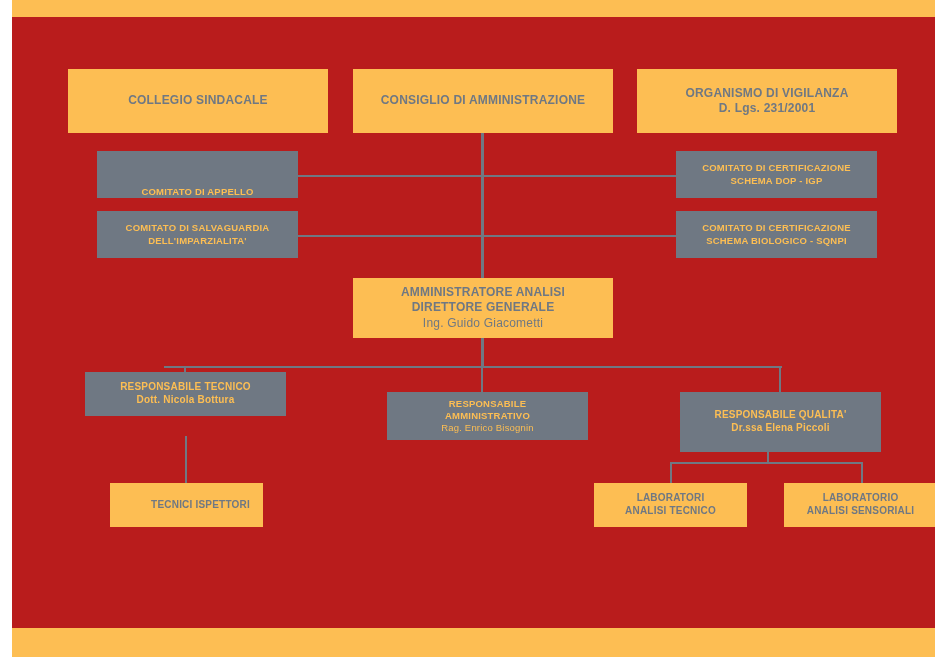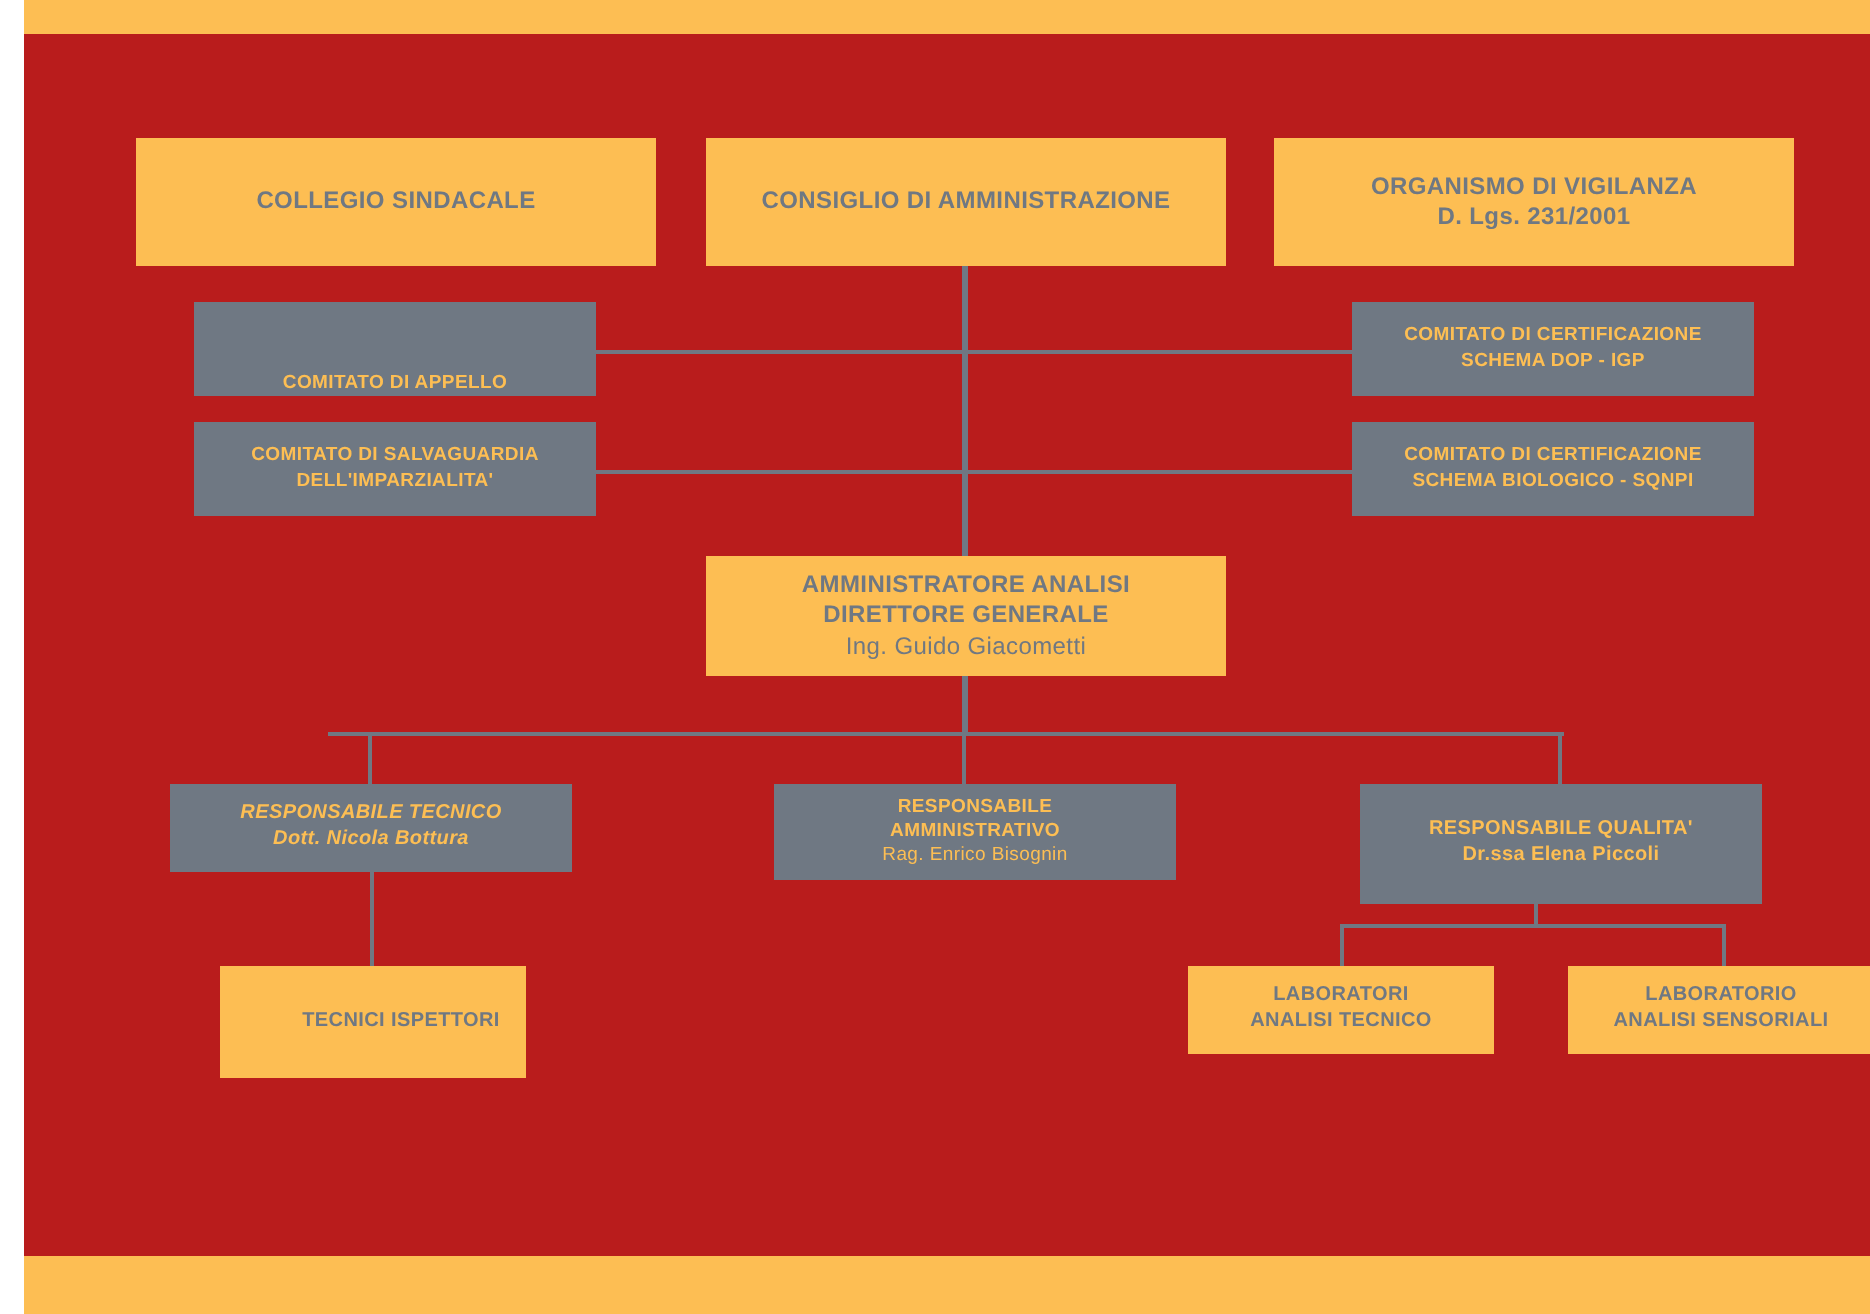--- a/index.html
+++ b/index.html
@@ -127,37 +127,37 @@
     <span class="l1">COMITATO DI CERTIFICAZIONE</span>
     <span class="l2">SCHEMA BIOLOGICO - SQNPI</span>
   </div>
 
   <div class="node orange" style="left:341px; top:278px; width:260px; height:60px; font-size:12px;">
     <span class="l1">AMMINISTRATORE ANALISI</span>
     <span class="l2">DIRETTORE GENERALE</span>
     <span class="l3">Ing. Guido Giacometti</span>
   </div>
 
-  <div class="node gray" style="left:73px; top:392px; width:201px; height:44px; font-size:10px;font-style:italic;">
+  <div class="node gray" style="left:73px; top:372px; width:201px; height:44px; font-size:10px;">
     <span class="l1">RESPONSABILE TECNICO</span>
     <span class="l2">Dott. Nicola Bottura</span>
   </div>
 
   <div class="node gray" style="left:375px; top:392px; width:201px; height:48px; font-size:9.5px;">
     <span class="l1">RESPONSABILE</span>
     <span class="l2">AMMINISTRATIVO</span>
     <span class="l3">Rag. Enrico Bisognin</span>
   </div>
 
   <div class="node gray" style="left:668px; top:392px; width:201px; height:60px; font-size:10px;">
     <span class="l1">RESPONSABILE QUALITA'</span>
     <span class="l2">Dr.ssa Elena Piccoli</span>
   </div>
 
-  <div class="node orange" style="left:98px; top:483px; width:153px; height:56px; font-size:10px;padding-left:28px;">
+  <div class="node orange" style="left:98px; top:483px; width:153px; height:44px; font-size:10px;padding-left:28px;">
     <span class="l1">TECNICI ISPETTORI</span>
   </div>
 
   <div class="node orange" style="left:582px; top:483px; width:153px; height:44px; font-size:10px;">
     <span class="l1">LABORATORI</span>
     <span class="l2">ANALISI TECNICO</span>
   </div>
 
   <div class="node orange" style="left:772px; top:483px; width:153px; height:44px; font-size:10px;">
     <span class="l1">LABORATORIO</span>

